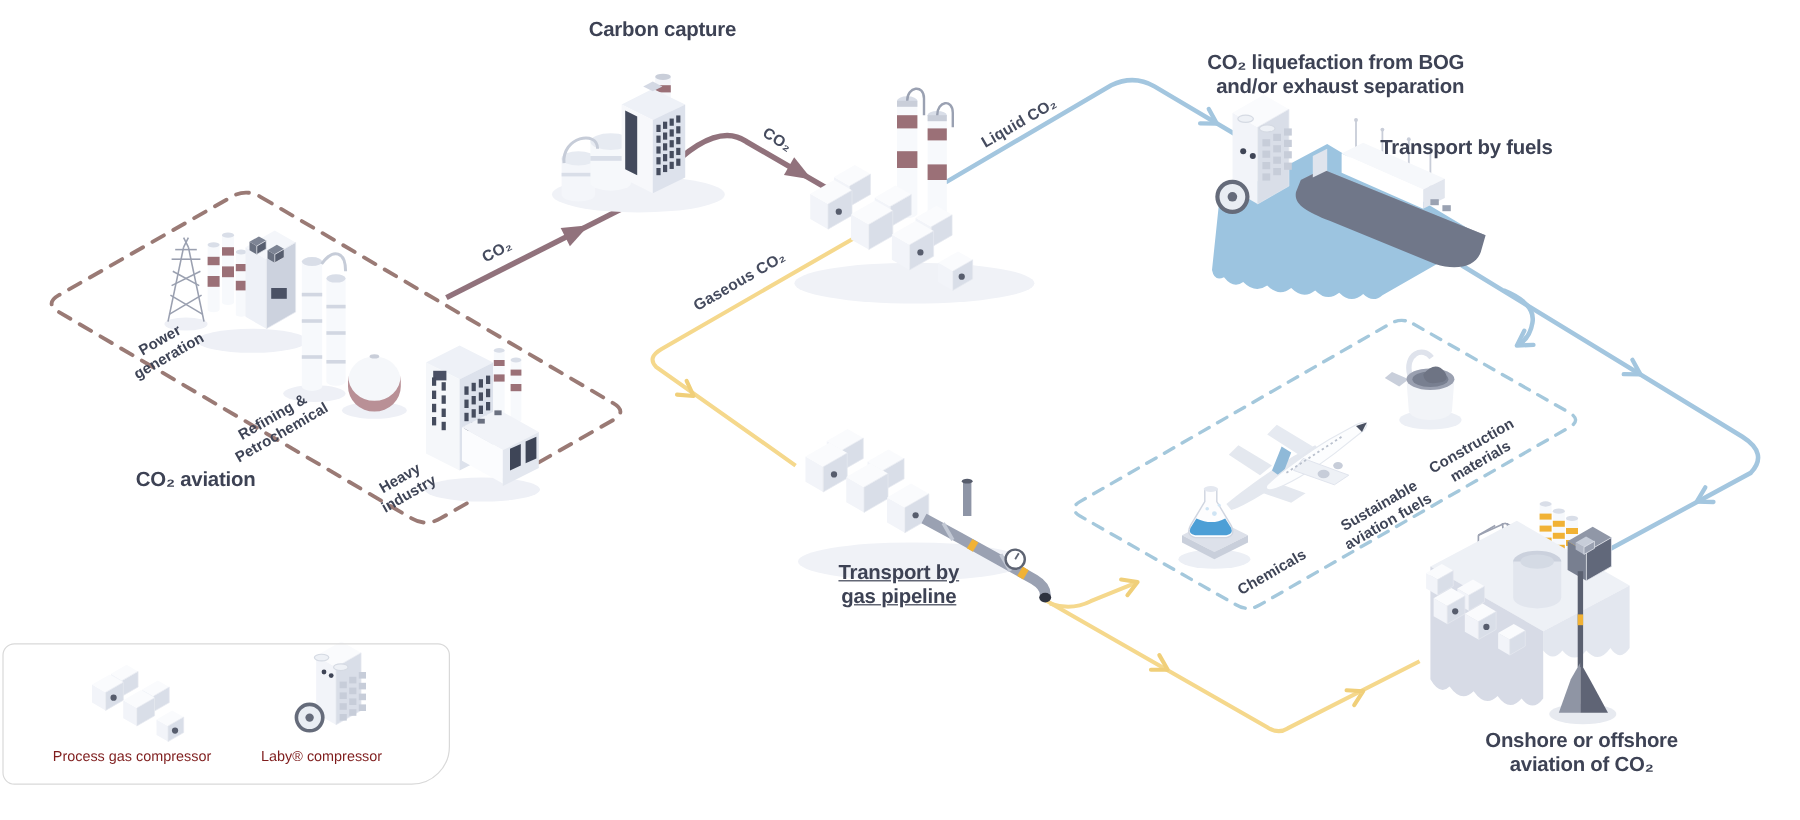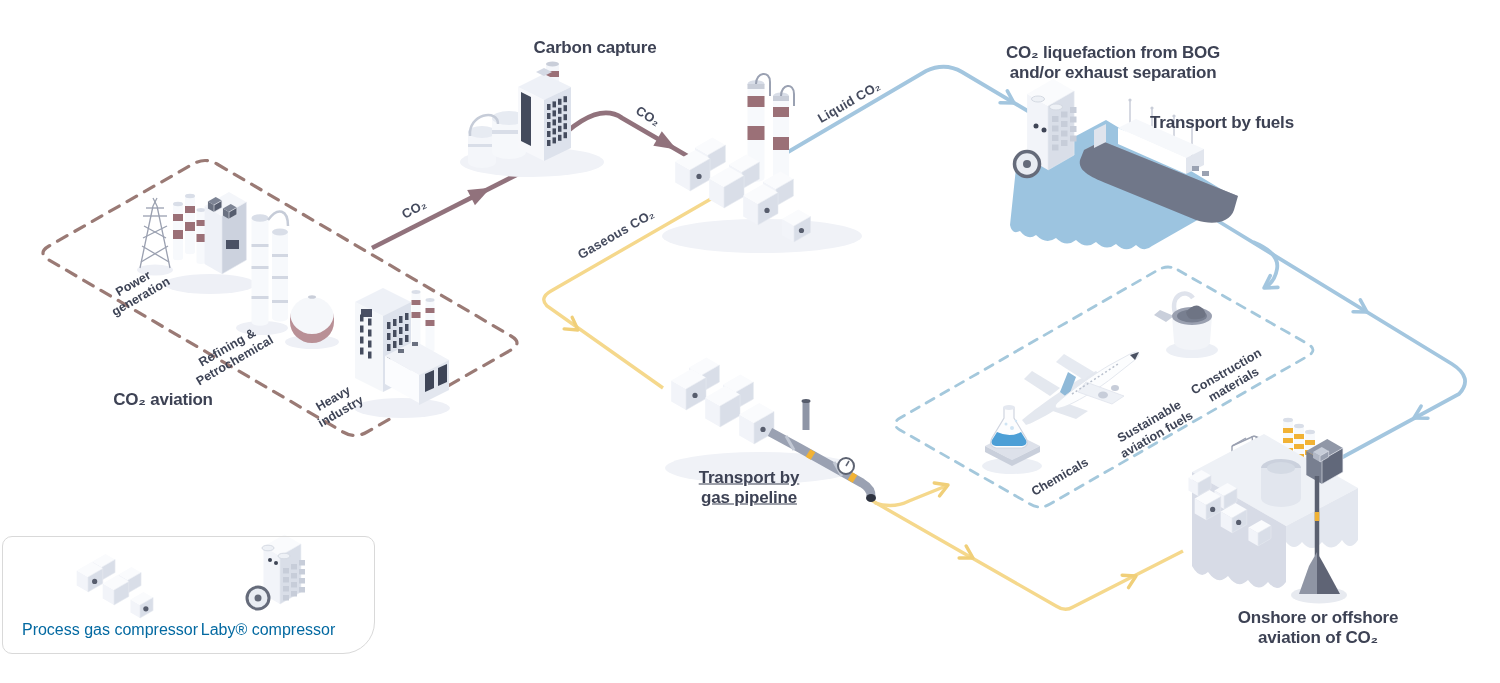--- a/index.html
+++ b/index.html
@@ -2,27 +2,27 @@
 <html><head>
 <meta charset="utf-8">
 <style>
   html,body{margin:0;padding:0;background:#fff;}
   .stage{position:relative;width:1500px;height:683px;background:#ffffff;overflow:hidden;
          font-family:"Liberation Sans",sans-serif;}
   .stage svg{position:absolute;left:0;top:0;}
   .lbl{position:absolute;transform:translate(-50%,-50%);color:#3d4254;text-align:center;
        white-space:pre-line;pointer-events:none;}
   .title{font-weight:bold;font-size:17px;line-height:19.5px;letter-spacing:-0.2px;}
-  .title.leftal{text-align:center;transform:translate(0,-50%);}
+  .title.leftal{text-align:right;transform:translate(0,-50%);}
   .rot{font-weight:bold;font-size:12.5px;line-height:14.5px;letter-spacing:0.1px;color:#3e4456;
        transform:translate(-50%,-50%) rotate(-30deg);}
   .flow{font-weight:bold;font-size:13px;letter-spacing:0.2px;color:#454b5e;}
   .legend-box{position:absolute;left:2px;top:536px;width:371px;height:116px;
       border:1.5px solid #d9d9d9;border-radius:10px 10px 32px 10px;background:transparent;}
-  .legend-lbl{position:absolute;transform:translate(-50%,-50%);font-size:16px;color:#0369a1;
+  .legend-lbl{position:absolute;transform:translate(-50%,-50%);font-size:12px;color:#7f1d1d;
       white-space:nowrap;text-align:right;}
 </style>
 </head>
 <body>
 
 <div class="stage">
 
 <svg width="1500" height="683" viewBox="0 0 1500 683">
 
   <g>
@@ -527,21 +527,21 @@
           <rect x="299" y="587" width="6" height="5.5" fill="#c7cdd9"></rect>
           <circle cx="270" cy="560" r="2" fill="#3f4556"></circle>
           <circle cx="276" cy="563" r="2" fill="#3f4556"></circle>
           <circle cx="258" cy="598" r="11" fill="#e9edf3" stroke="#656b7a" stroke-width="3"></circle>
           <circle cx="258" cy="598" r="3.5" fill="#656b7a"></circle>
         </g>
   </g>
 
 </svg>
 
-<div class="lbl title" style="left:552px;top:48px;margin-left:43px;">Carbon capture</div>
+<div class="lbl title" style="left:552px;top:25px;">Carbon capture</div>
 <div class="lbl title leftal" style="left:1006px;top:62px;">CO₂ liquefaction from BOG
 and/or exhaust separation</div>
 <div class="lbl title" style="left:1222px;top:123px;">Transport by fuels</div>
 <div class="lbl title" style="left:749px;top:487px;text-decoration:underline;">Transport by
 gas pipeline</div>
 <div class="lbl title" style="left:1318px;top:627px;">Onshore or offshore
 aviation of CO₂</div>
 <div class="lbl title" style="left:163px;top:400px;">CO₂ aviation</div>
 
 <div class="lbl rot" style="left:137px;top:290px;">Power

